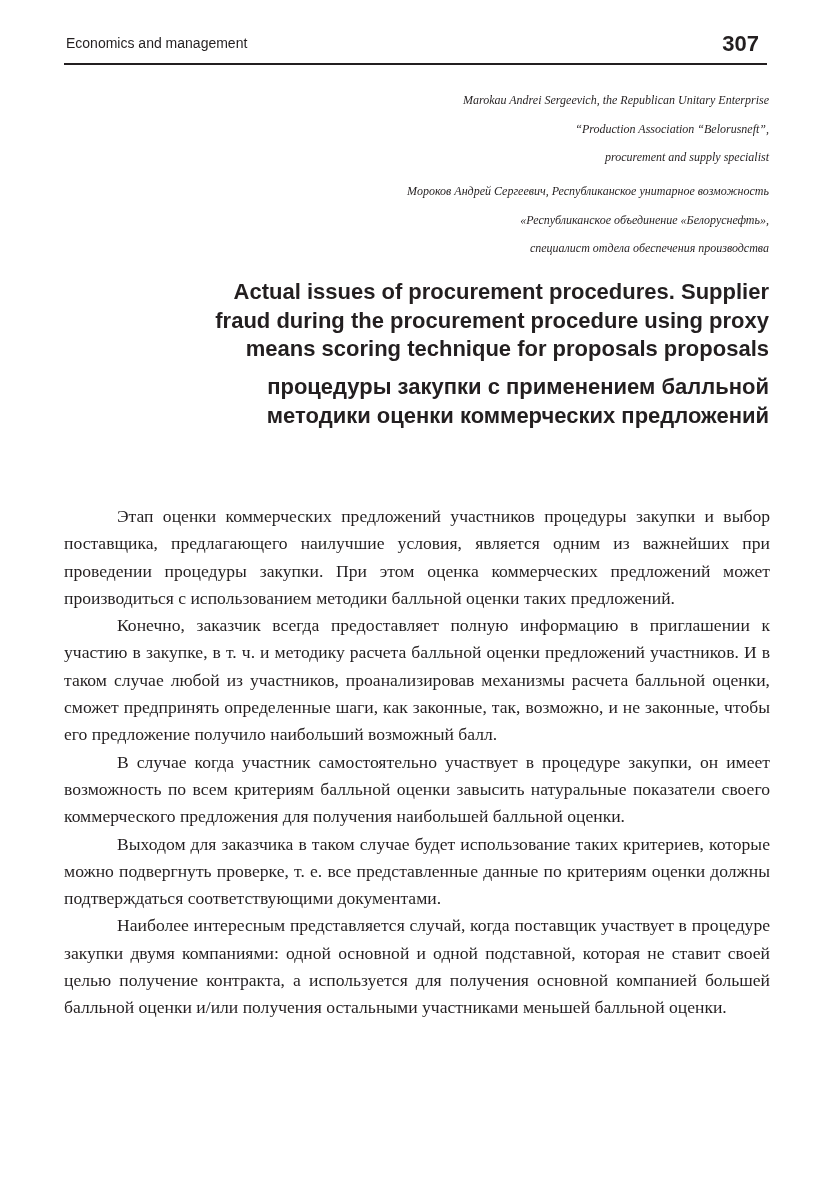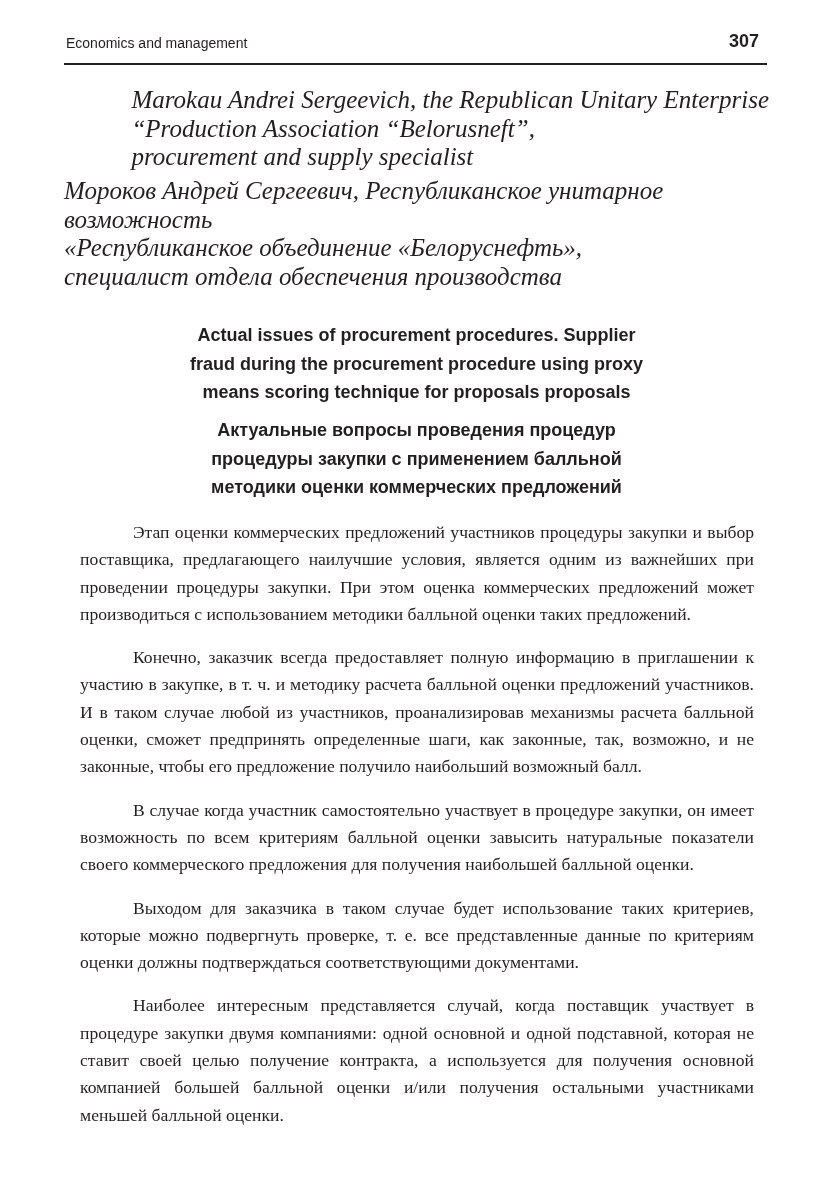--- a/index.html
+++ b/index.html
@@ -8,43 +8,42 @@
   .running-head {
     position: absolute; left: 0; top: 30px; width: 703px; height: 33px;
     border-bottom: 2.5px solid #231f20;
   }
   .rh-title {
     position: absolute; left: 2px; top: 5px;
     font-family: "Liberation Sans", sans-serif; font-size: 14px; color: #231f20;
   }
   .rh-page {
     position: absolute; right: 8px; top: 1px;
-    font-family: "Liberation Sans", sans-serif; font-size: 18px; font-weight: bold; color: #231f20;
+    font-family: "Liberation Sans", sans-serif; font-size: 22px; font-weight: bold; color: #231f20;
   }
   .author {
-    position: absolute; right: 0; 
-    font-family: "Liberation Serif", serif; font-style: italic; font-size: 25px; line-height: 28.5px;
+    position: absolute; right: 0; text-align: right;
+    font-family: "Liberation Serif", serif; font-style: italic; font-size: 12px; line-height: 28.5px;
     color: #231f20;
   }
   .author.en { top: 86px; }
   .author.ru { top: 177px; }
   .title {
-    position: absolute; left: 0; width: 705px; text-align: center;
-    font-family: "Liberation Sans", sans-serif; font-weight: bold; font-size: 18px; line-height: 28.5px;
+    position: absolute; left: 0; width: 705px; text-align: right;
+    font-family: "Liberation Sans", sans-serif; font-weight: bold; font-size: 22px; line-height: 28.5px;
     color: #231f20;
-    margin-top: 43px;
   }
   .title.en { top: 278px; }
   .title.ru { top: 373px; }
   .body {
     position: absolute; left: 0; top: 503px; width: 706px;
     font-family: "Liberation Serif", serif; font-size: 17.6px; line-height: 27.3px;
     text-align: justify; color: #231f20;
   }
-  .body p { margin: 16px; text-indent: 53px; hyphens: manual; }
+  .body p { margin: 0; text-indent: 53px; hyphens: manual; }
 </style>
 </head>
 <body>
 
 <div class="page">
 
   <div class="running-head">
     <span class="rh-title">Economics and management</span>
     <span class="rh-page">307</span>
   </div>
@@ -61,21 +60,20 @@
     <div>специалист отдела обеспечения производства</div>
   </div>
 
   <div class="title en">
     <div>Actual issues of procurement procedures. Supplier</div>
     <div>fraud during the procurement procedure using proxy</div>
     <div>means scoring technique for proposals proposals</div>
   </div>
 
   <div class="title ru">
-    <div>Актуальные вопросы проведения процедур</div>
     <div>процедуры закупки с применением балльной</div>
     <div>методики оценки коммерческих предложений</div>
   </div>
 
   <div class="body">
     <p>Этап оценки коммерческих предложений участников процедуры закупки и выбор поставщика, предлагающего наилучшие условия, является одним из важнейших при проведении процедуры закупки. При этом оценка коммерческих предложений может производиться с использованием методики балльной оценки таких предложений.</p>
     <p>Конечно, заказчик всегда предоставляет полную информацию в приглашении к участию в закупке, в т. ч. и методику расчета балльной оценки предложений участников. И в таком случае любой из участников, проанализировав механизмы расчета балльной оценки, сможет предпринять определенные шаги, как законные, так, возможно, и не законные, чтобы его предложение получило наибольший возможный балл.</p>
     <p>В случае когда участник самостоятельно участвует в процедуре закупки, он имеет возможность по всем критериям балльной оценки завысить натуральные показатели своего коммерческого предложения для получения наибольшей балльной оценки.</p>
     <p>Выходом для заказчика в таком случае будет использование таких критериев, которые можно подвергнуть проверке, т. е. все представленные данные по критериям оценки должны подтверждаться соответствующими документами.</p>
     <p>Наиболее интересным представляется случай, когда поставщик участвует в процедуре закупки двумя компаниями: одной основной и одной подставной, которая не ставит своей целью получение контракта, а используется для получения основной компанией большей балльной оценки и/или получения остальными участниками меньшей балльной оценки.</p>

